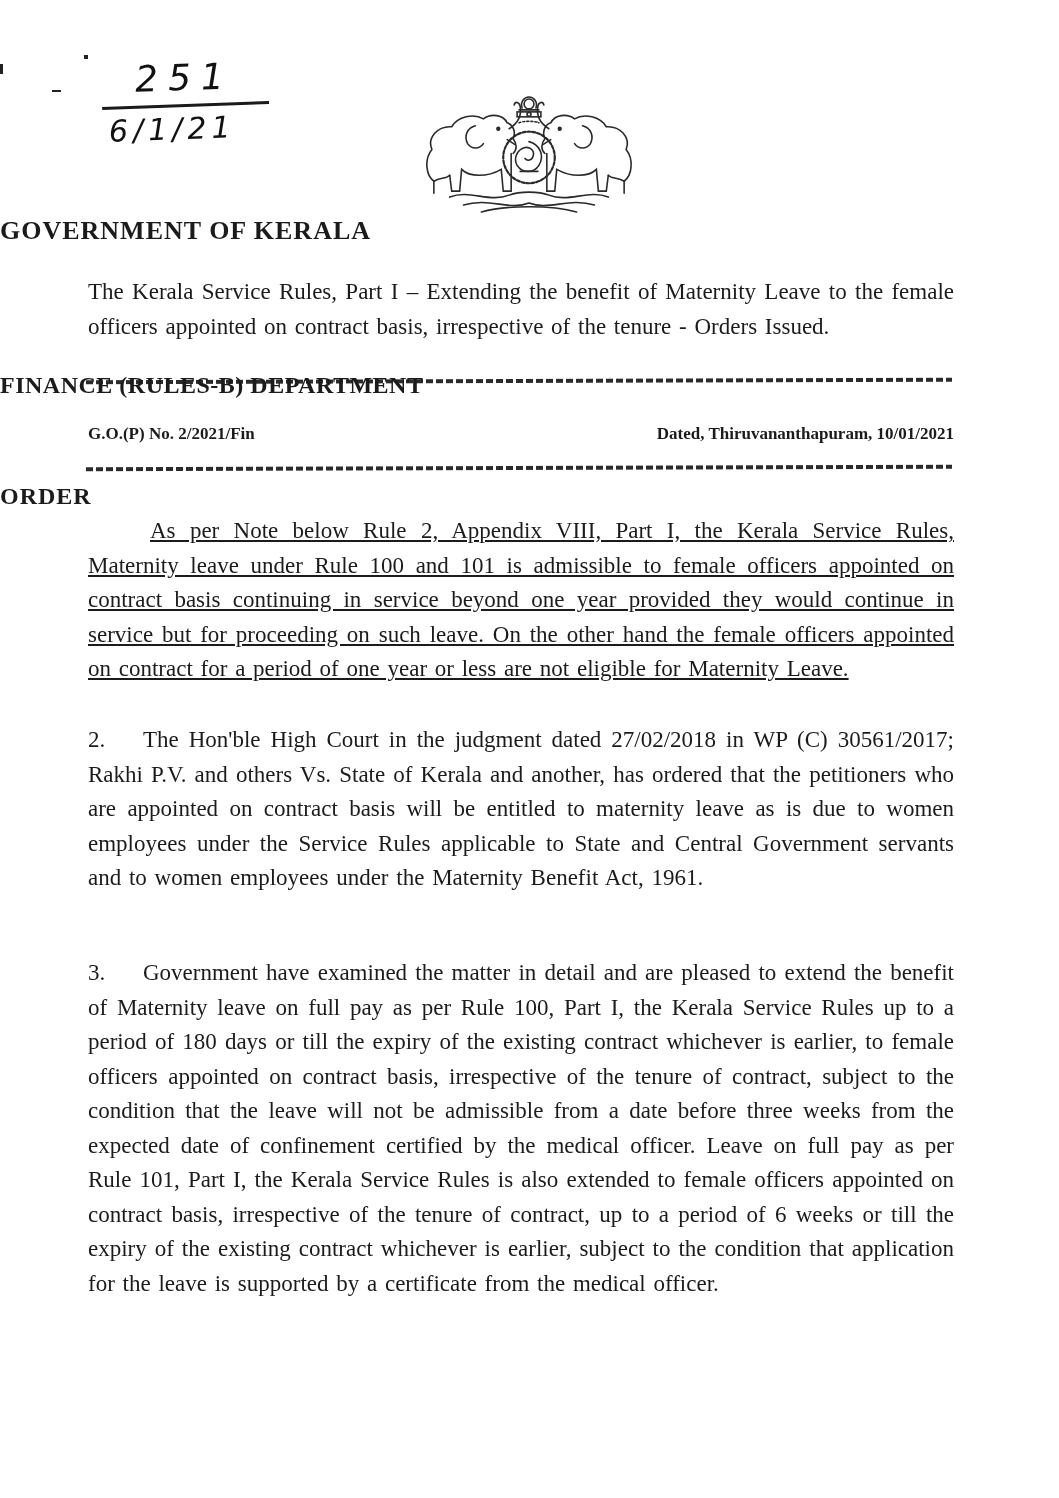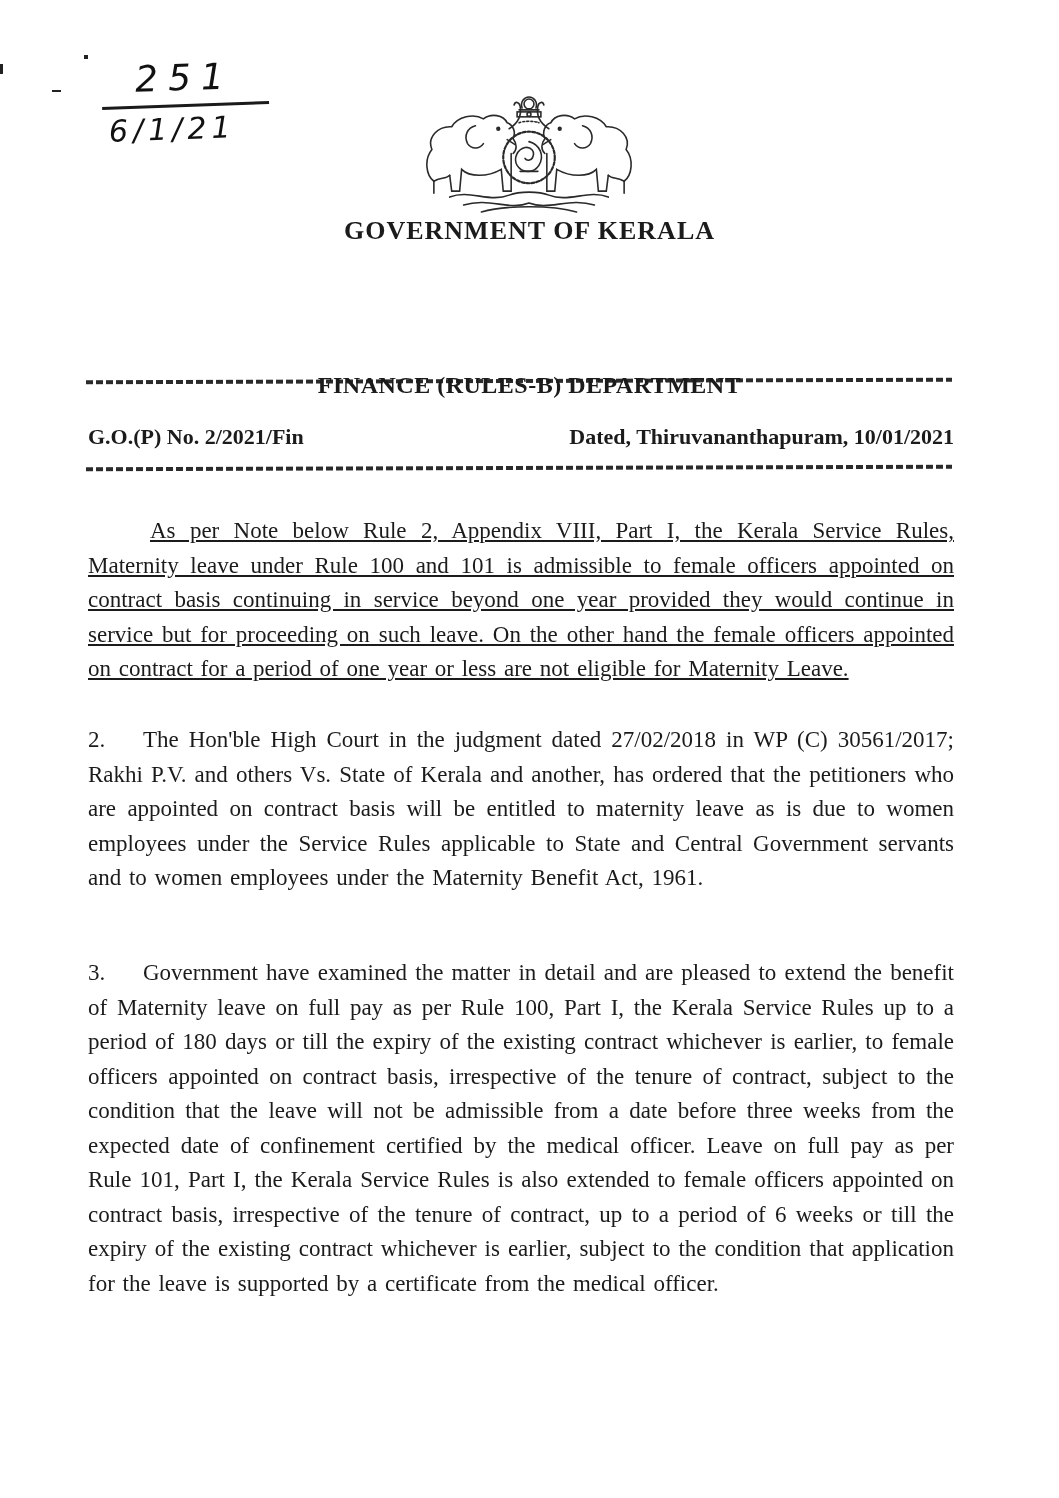--- a/index.html
+++ b/index.html
@@ -34,37 +34,37 @@
   }
   .hw-date {
     font-size:30px; line-height:36px;
     letter-spacing:5px;
     padding:4px 0 0 6px;
   }
 
   .emblem { position:absolute; left:420px; top:92px; width:218px; height:124px; }
   .emblem svg { width:100%; height:100%; }
 
-  .center { position:absolute; left:0; width:1059px; text-align:center; }
+  .center { position:absolute; left:0; width:1059px; }
   .gov-title   { top:216px; font-size:26px; font-weight:bold; letter-spacing:1px; }
   .abs-label   { top:247px; font-size:24px; font-weight:bold; }
   .dept        { top:372px; font-size:24px; font-weight:bold; letter-spacing:0.5px; }
   .order-title { top:483px; font-size:24px; font-weight:bold; letter-spacing:1px; }
 
   .block {
     position:absolute; left:88px; width:866px;
     font-size:23px; line-height:34.5px;
     text-align:justify;
     word-spacing:2px;
   }
   .abstract-body { top:275px; }
   .go-line {
     position:absolute; left:88px; width:866px; top:424px;
     display:flex; justify-content:space-between;
-    font-size:22px; font-weight:bold;
+    font-size:17px; font-weight:bold;
   }
   .rule {
     position:absolute; left:86px; width:866px; height:4px;
     background: repeating-linear-gradient(90deg, #2b2b2b 0 7px, transparent 7px 10px);
   }
   .rule1 { top:379px; transform:rotate(-0.15deg); }
   .rule2 { top:466px; transform:rotate(-0.15deg); }
 
   .para1 { top:514px; text-indent:62px;text-decoration:underline; }
   .para2 { top:723px; }
@@ -126,32 +126,34 @@
       <g>
         <path d="M30,106 C50,98 70,112 90,104 C100,100 120,100 130,104 C150,112 170,98 190,106"></path>
         <path d="M44,114 C70,106 90,120 110,112 C130,120 150,106 176,114"></path>
         <path d="M62,121 C86,114 134,114 158,121"></path>
       </g>
     </svg>
   </div>
 
   <div class="center gov-title">GOVERNMENT OF KERALA</div>
 
+  <div class="block abstract-body">The Kerala Service Rules, Part I – Extending the benefit of Maternity Leave to the female officers appointed on contract basis, irrespective of the tenure - Orders Issued.</div>
 
   <div class="rule rule1"></div>
 
   <div class="center dept">FINANCE (RULES-B) DEPARTMENT</div>
 
   <div class="go-line">
     <span>G.O.(P) No. 2/2021/Fin</span>
     <span>Dated, Thiruvananthapuram, 10/01/2021</span>
   </div>
 
   <div class="rule rule2"></div>
 
+  <div class="center order-title">ORDER</div>
 
   <div class="block para1">As per Note below Rule 2, Appendix VIII, Part I, the Kerala Service Rules, Maternity leave under Rule 100 and 101 is admissible to female officers appointed on contract basis continuing in service beyond one year provided they would continue in service but for proceeding on such leave. On the other hand the female officers appointed on contract for a period of one year or less are not eligible for Maternity Leave.</div>
 
   <div class="block para2">
     <span class="pnum">2.</span><span>The Hon'ble High Court in the judgment dated 27/02/2018 in WP (C) 30561/2017; Rakhi P.V. and others Vs. State of Kerala and another, has ordered that the petitioners who are appointed on contract basis will be entitled to maternity leave as is due to women employees under the Service Rules applicable to State and Central Government servants and to women employees under the Maternity Benefit Act, 1961.</span>
   </div>
 
   <div class="block para3">
     <span class="pnum">3.</span><span>Government have examined the matter in detail and are pleased to extend the benefit of Maternity leave on full pay as per Rule 100, Part I, the Kerala Service Rules up to a period of 180 days or till the expiry of the existing contract whichever is earlier, to female officers appointed on contract basis, irrespective of the tenure of contract, subject to the condition that the leave will not be admissible from a date before three weeks from the expected date of confinement certified by the medical officer. Leave on full pay as per Rule 101, Part I, the Kerala Service Rules is also extended to female officers appointed on contract basis, irrespective of the tenure of contract, up to a period of 6 weeks or till the expiry of the existing contract whichever is earlier, subject to the condition that application for the leave is supported by a certificate from the medical officer.</span>
   </div>

